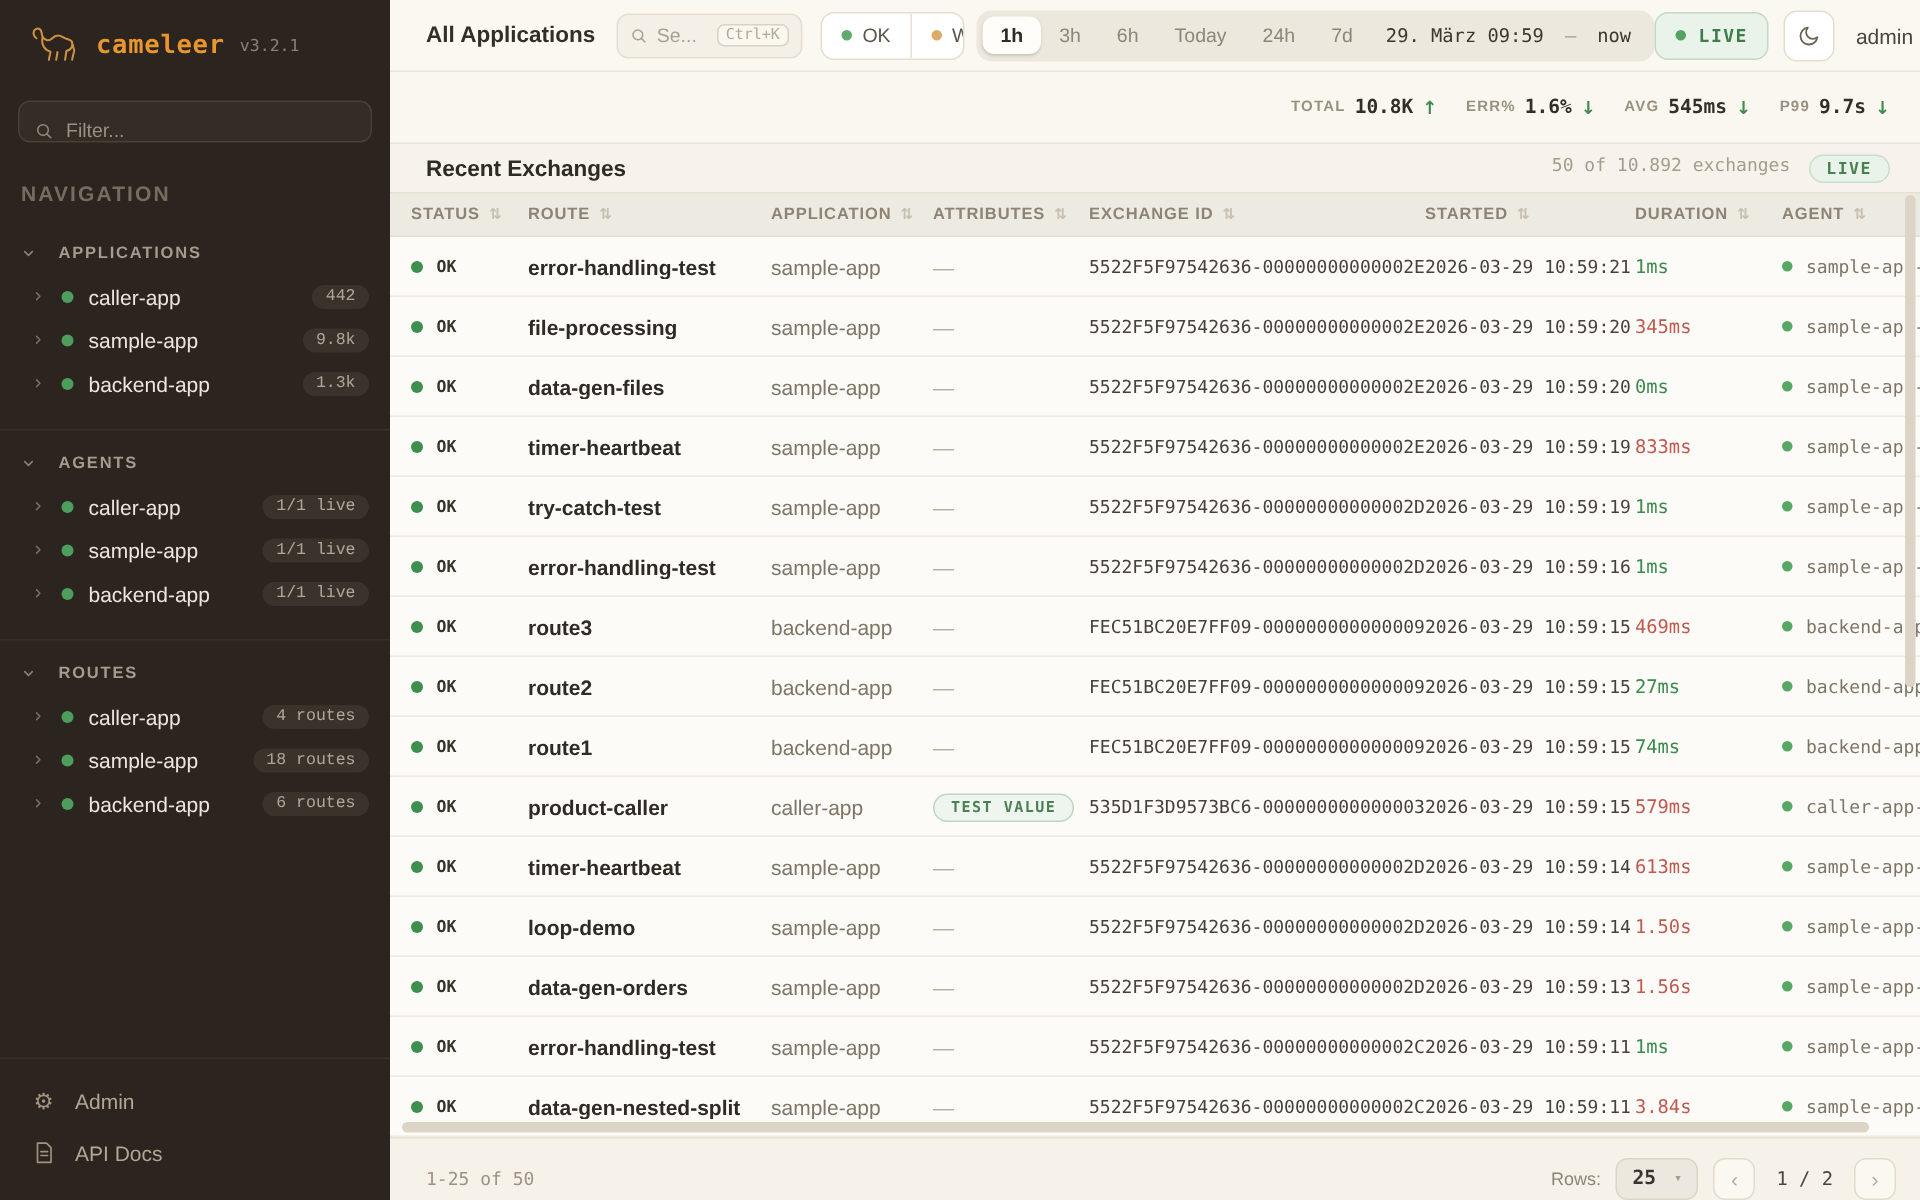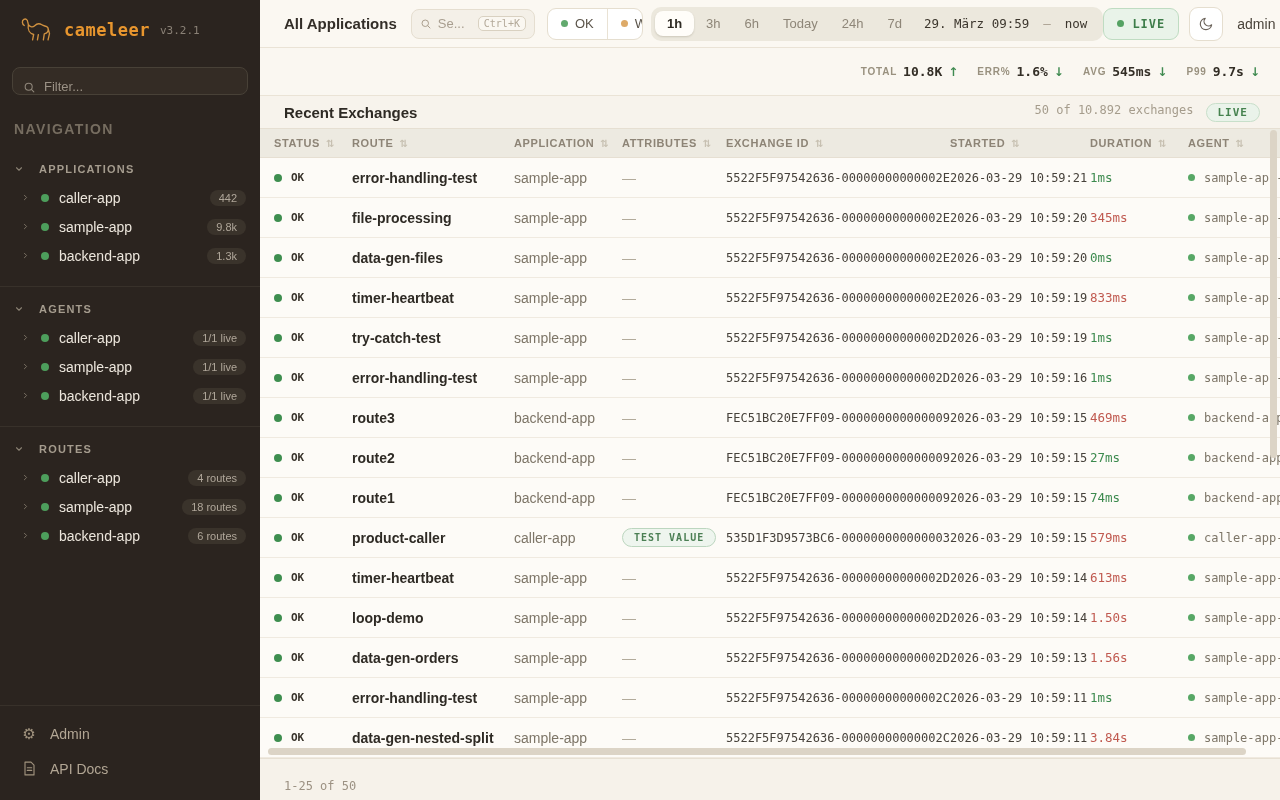--- a/index.html
+++ b/index.html
@@ -19,21 +19,21 @@
   .section { margin-top:14px; padding-top:12px; }
   .section + .section { border-top:1px solid #38312a; margin-top:16px; padding-top:16px; }
   .section-head { display:flex; align-items:center; gap:15px; padding:0 14px; color:#a59c8e; font-size:11px; font-weight:bold; letter-spacing:1.2px; cursor:pointer; }
   .section-head .chev { color:#8a8173; display:flex; }
   .section-items { margin-top:8px; }
   .nav-item { display:flex; align-items:center; height:29px; padding:0 14px 0 21px; font-size:14px; color:#ece6dc; cursor:pointer; }
   .nav-item .chev { color:#7a7164; margin-right:11px; display:flex; }
   .dot { width:8px; height:8px; border-radius:50%; background:#4d9e5c; flex:0 0 auto; }
   .nav-item .dot { margin-right:10px; }
   .nav-item .nm { font-weight:500; }
-  .badge { margin-left:auto; background:#3a332b; color:#b0a79a; font-family:Liberation Sans, sans-serif; font-size:11px; padding:2px 9px; border-radius:999px; }
+  .badge { margin-left:auto; background:#3a332b; color:#b0a79a; font-family:Liberation Mono, monospace; font-size:11px; padding:2px 9px; border-radius:999px; }
   .sidebar-footer { margin-top:auto; border-top:1px solid #38312a; padding:10px 0 14px; }
   .foot-item { display:flex; align-items:center; gap:13px; height:35px; padding:0 21px; color:#b2a694; font-size:14px; cursor:pointer; }
   .foot-item .fi { width:16px; display:flex; justify-content:center; color:#a1937e; font-size:15px; }
 
   
   .main { flex:1; min-width:0; display:flex; flex-direction:column; background:#f7f3ec; }
 
   .topbar { height:48px; flex:0 0 48px; display:flex; align-items:center; background:#fbf8f2; border-bottom:1px solid #eae3d6; padding:0 16px 0 24px; }
   .scope { font-weight:bold; font-size:15px; color:#332e28; white-space:nowrap; }
   .searchbox { margin-left:14px; width:138px; height:30px; background:#f4f0e8; border:1px solid #e5ded0; border-radius:8px; display:flex; align-items:center; gap:6px; padding:0 8px; }
@@ -636,14 +636,24 @@
             <span>sample-app-1</span>
           </div>
         </div>
       </div>
     <div class="vscroll"></div>
     <div class="hscroll"></div>
   </div>
 
   <footer class="footerbar">
     <span class="range">1-25 of 50</span>
+    <div class="fb-right">
+      <span class="rows-label">Rows:</span>
+      <div class="rows-select">
+        <span>25</span>
+        <span class="caret">▾</span>
+      </div>
+      <button class="page-btn" style="border-style:solid">‹</button>
+      <span class="page-info">1 / 2</span>
+      <button class="page-btn" style="border-style:solid">›</button>
+    </div>
   </footer>
 </main>
 
 </body></html>

